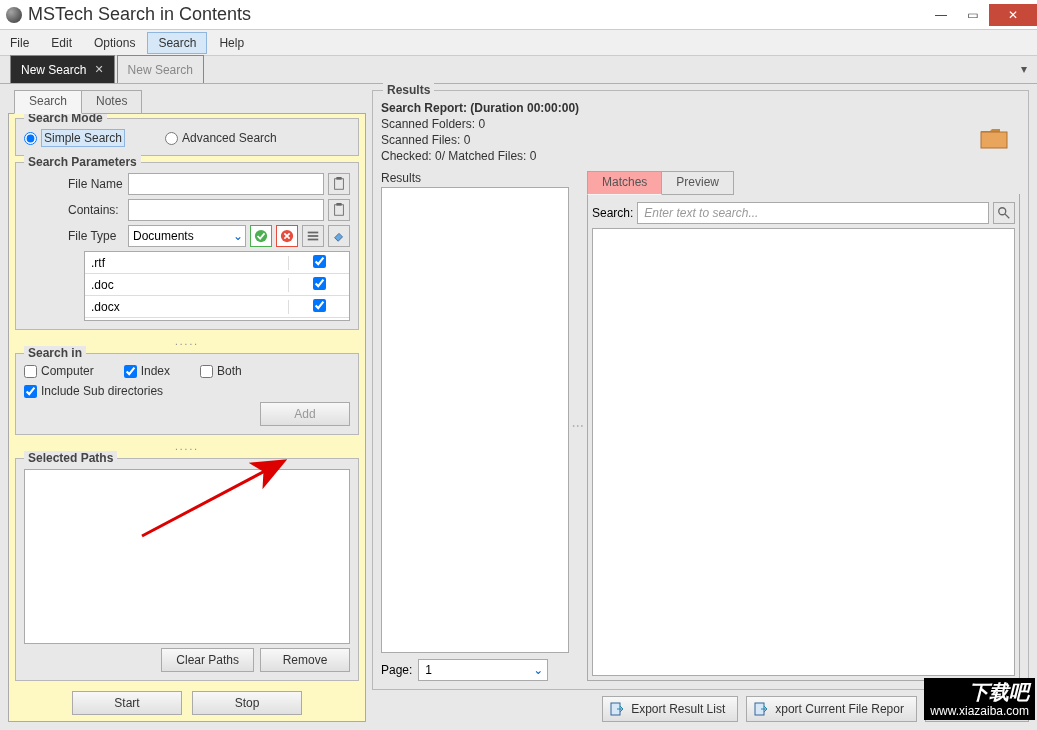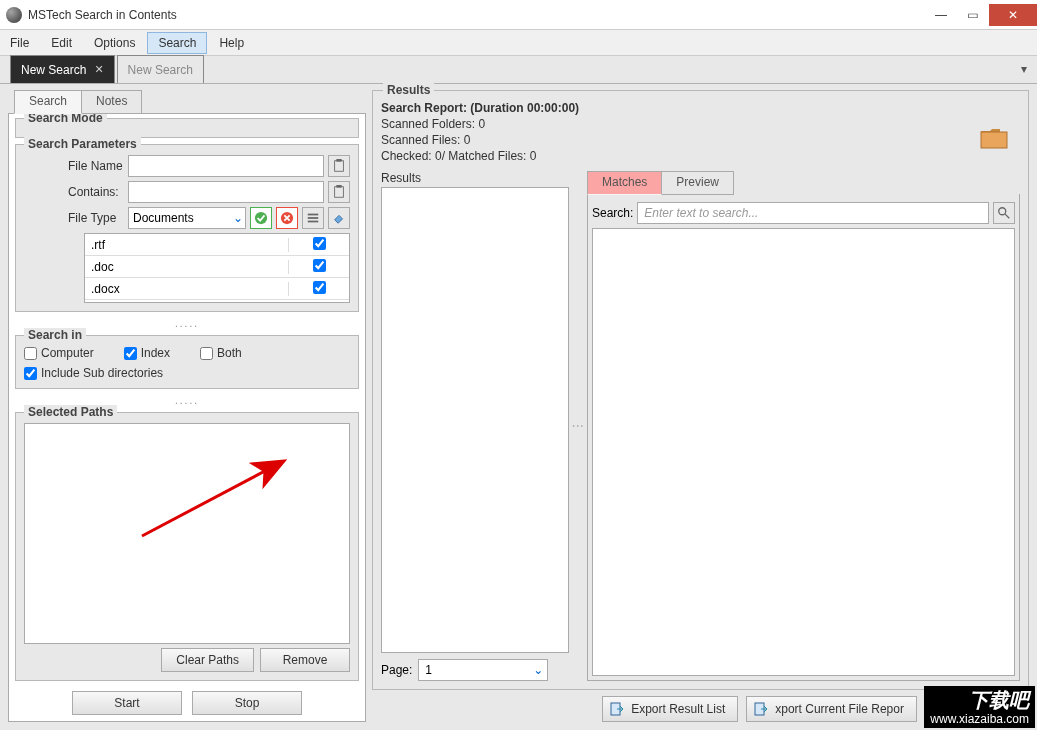--- a/index.html
+++ b/index.html
@@ -1,21 +1,21 @@
 <!DOCTYPE html>
 <html><head>
 <meta charset="utf-8">
 <style>
 * { box-sizing: border-box; margin: 0; padding: 0; font-family: "Segoe UI", Tahoma, sans-serif; font-size: 12px; }
 body { background: #e8e8e8; width: 1037px; height: 730px; overflow: hidden; position: relative; }
 
 
 .titlebar { height: 30px; background: #fff; border-bottom: 1px solid #ccc; display: flex; align-items: center; padding-left: 6px; }
 .titlebar .icon { width: 16px; height: 16px; border-radius: 50%; background: radial-gradient(circle at 5px 5px,#a5a5a5,#333); margin-right: 6px; }
-.titlebar .title { font-size: 12px; color: #333; flex: 1; }
+.titlebar .title { font-size: 18px; color: #333; flex: 1; }
 .titlebar .winbtns { display: flex; }
 .titlebar .winbtn { width: 32px; height: 22px; display: flex; align-items: center; justify-content: center; color: #333; cursor: default; }
 .titlebar .close { background: #c7493a; color: #fff; width: 48px; }
 
 
 .menubar { height: 26px; background: #f0f0f0; border-bottom: 1px solid #ccc; display: flex; align-items: center; padding-left: 0; gap: 2px; }
 .menubar .menuitem { padding: 3px 10px; color: #333; cursor: default; }
 .menubar .menuitem.active { background: #d6e8f7; border: 1px solid #8fb6de; }
 
 
@@ -28,21 +28,21 @@
 
 
 .content { display: flex; padding: 6px 8px; gap: 6px; height: calc(100% - 86px); }
 .leftcol { width: 358px; display: flex; flex-direction: column; }
 .rightcol { flex: 1; display: flex; flex-direction: column; }
 
 
 .innertabs { display: flex; height: 24px; margin-left: 6px; }
 .innertab { padding: 3px 14px; border: 1px solid #aaa; background: #e8e8e8; color: #555; cursor: default; margin-right: -1px; }
 .innertab.active { background: #f5f5f5; border-bottom: 1px solid #f5f5f5; position: relative; z-index: 2; }
-.leftpanel { border: 1px solid #aaa; flex: 1; background: #ffffff; padding: 4px 6px 6px 6px; display: flex; flex-direction: column; gap: 6px; margin-top: -1px; overflow: hidden; }
+.leftpanel { border: 1px solid #aaa; flex: 1; background: #fef9c3; padding: 4px 6px 6px 6px; display: flex; flex-direction: column; gap: 6px; margin-top: -1px; overflow: hidden; }
 
 
 .group { border: 1px solid #b8b8b8; padding: 10px 8px 8px 8px; position: relative; background: #e8e8e8; }
 .group > .legend { position: absolute; top: -8px; left: 8px; background: #e8e8e8; padding: 0 4px; font-weight: bold; color: #444; font-size: 12px; }
 
 
 .radiorow, .checkrow { display: flex; align-items: center; gap: 6px; }
 .radiorow label, .checkrow label { display: flex; align-items: center; gap: 4px; color: #333; }
 input[type=radio], input[type=checkbox] { width: 13px; height: 13px; }
 
@@ -101,21 +101,21 @@
 
 
 .bottomactions { display: flex; gap: 8px; justify-content: flex-end; margin-top: 6px; }
 .actbtn { height: 26px; border: 1px solid #aaa; background: linear-gradient(#f8f8f8,#e0e0e0); padding: 0 12px 0 6px; display: flex; align-items: center; gap: 6px; color: #333; cursor: default; overflow: hidden; }
 .actbtn .ic { width: 16px; height: 16px; display: flex; align-items: center; justify-content: center; }
 
 
 .arrow-overlay { position: absolute; left: 132px; top: 446px; pointer-events: none; z-index: 100; }
 
 
-.watermark { position: absolute; right: 2px; bottom: 2px; color: #fff; background: #000; padding: 2px 6px; font-size: 11px; text-align: right; line-height: 1.2; z-index: 200; }
+.watermark { position: absolute; right: 2px; bottom: 10px; color: #fff; background: #000; padding: 2px 6px; font-size: 11px; text-align: right; line-height: 1.2; z-index: 200; }
 .watermark .big { font-size: 20px; font-weight: bold; font-style: italic; }
 
 
 .typelist::-webkit-scrollbar { width: 16px; }
 .typelist::-webkit-scrollbar-track { background: #e8e8e8; border-left: 1px solid #ccc; }
 .typelist::-webkit-scrollbar-thumb { background: #c0c0c0; border: 1px solid #999; }
 </style>
 </head>
 <body>
 
@@ -152,20 +152,30 @@
 
   <div class="leftcol">
     <div class="innertabs">
       <div class="innertab active">Search</div>
       <div class="innertab">Notes</div>
     </div>
     <div class="leftpanel">
 
       <div class="group">
         <div class="legend">Search Mode</div>
+        <div class="radiorow" style="gap:40px;">
+          <label>
+            <input type="radio" name="sm" checked="" style="">
+            <span style="background:#d6e8f7;border:1px solid #8fb6de;padding:1px 2px;">Simple Search</span>
+          </label>
+          <label>
+            <input type="radio" name="sm" style="">
+            <span>Advanced Search</span>
+          </label>
+        </div>
       </div>
 
       <div class="group">
         <div class="legend">Search Parameters</div>
 
         <div class="formrow">
           <div class="lbl">File Name</div>
           <input type="text" value="" style="">
           <div class="iconbtn">
             <svg viewBox="0 0 16 16">
@@ -254,20 +264,23 @@
           <label>
               <input type="checkbox" style="">
               <span>Both</span>
             </label>
         </div>
         <div class="checkrow" style="margin-top:6px;">
           <label>
               <input type="checkbox" checked="" style="">
               <span>Include Sub directories</span>
             </label>
+        </div>
+        <div class="btnrow">
+          <div class="btn disabled" style="min-width:90px;">Add</div>
         </div>
       </div>
 
       <div class="dots">.....</div>
 
       <div class="group" style="flex:1;display:flex;flex-direction:column;">
         <div class="legend">Selected Paths</div>
         <div class="pathbox" style="flex:1;"></div>
         <div class="btnrow">
           <div class="btn">Clear Paths</div>

